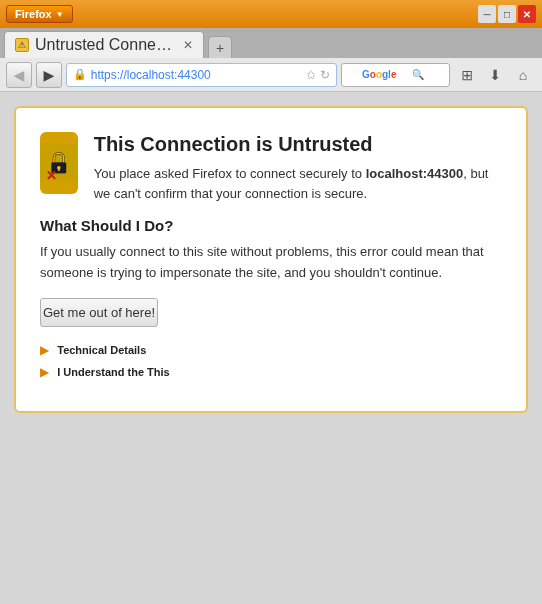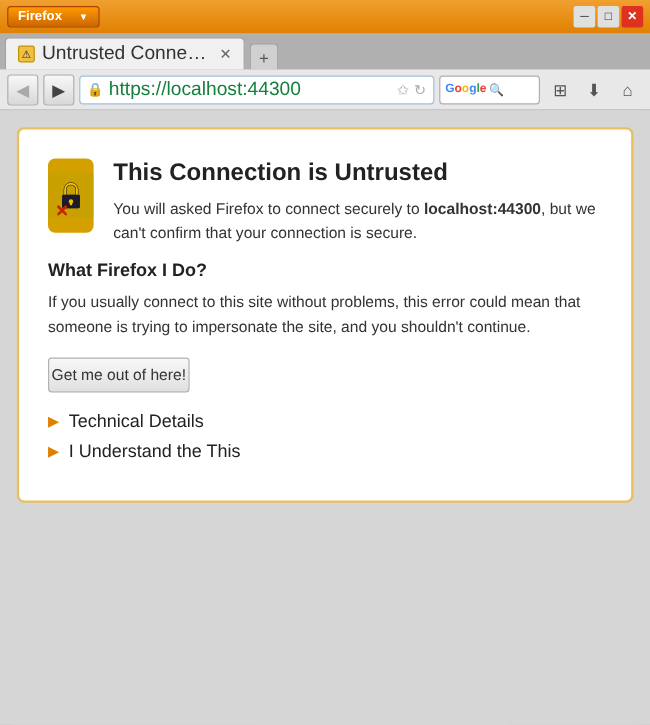--- a/index.html
+++ b/index.html
@@ -35,21 +35,21 @@
     .titlebar-logo {
       background: linear-gradient(to bottom, #ff9900, #cc6600);
       color: white;
       font-size: 11px;
       font-weight: bold;
       padding: 2px 8px;
       border-radius: 3px;
       border: 1px solid #aa4400;
       display: flex;
       align-items: center;
-      gap: 14px;
+      gap: 4px;
     }
 
     .titlebar-logo .arrow {
       font-size: 8px;
     }
 
     .titlebar-spacer { flex: 1; }
 
     .titlebar-controls {
       display: flex;
@@ -184,45 +184,45 @@
       padding: 0 6px;
       gap: 4px;
     }
 
     .address-lock {
       color: #888;
       font-size: 11px;
     }
 
     .address-text {
-      font-size: 16px;
-      color: #15803d;
+      font-size: 12px;
+      color: #3b82f6;
       flex: 1;
     }
 
     .address-star {
       color: #aaa;
       font-size: 12px;
     }
 
     .address-reload {
       color: #aaa;
       font-size: 12px;
     }
 
     .search-bar {
-      width: 84px;
+      width: 109px;
       height: 24px;
       border: 1px solid #b0b0b0;
       border-radius: 3px;
       background: white;
       display: flex;
       align-items: center;
-      padding: 0 4px;
-      gap: 2px;
+      padding: 0 20px;
+      gap: 16px;
     }
 
     .search-logo {
       font-size: 10px;
       font-weight: bold;
     }
 
     .search-logo .g { color: #4285f4; }
     .search-logo .o1 { color: #ea4335; }
     .search-logo .o2 { color: #fbbc05; }
@@ -328,22 +328,22 @@
       gap: 8px;
       cursor: pointer;
     }
 
     .collapsible-arrow {
       color: #e08000;
       font-size: 12px;
     }
 
     .collapsible-label {
-      font-size: 15px;
-      font-weight: normal;
+      font-size: 11px;
+      font-weight: bold;
       color: #222;
     }
 
     
     .warning-icon-container {
       width: 62px;
       height: 62px;
       background: #d4a000;
       border-radius: 6px;
       display: flex;
@@ -425,27 +425,27 @@
             <rect x="29.5" y="39" width="3" height="5" fill="#f0c000"></rect>
 
             <line x1="14" y1="46" x2="24" y2="56" stroke="#cc2200" stroke-width="3.5" stroke-linecap="round"></line>
             <line x1="24" y1="46" x2="14" y2="56" stroke="#cc2200" stroke-width="3.5" stroke-linecap="round"></line>
           </svg>
         </div>
 
         <div>
           <div class="error-title">This Connection is Untrusted</div>
           <div class="error-desc">
-            <span>You will asked Firefox to connect securely to </span><strong>localhost:44300</strong><span>, but we can't confirm that your connection is secure.</span>
+            <span>You place asked Firefox to connect securely to </span><strong>localhost:44300</strong><span>, but we can't confirm that your connection is secure.</span>
           </div>
         </div>
       </div>
 
 
-      <div class="section-title">What Firefox I Do?</div>
+      <div class="section-title">What Should I Do?</div>
 
       <div class="error-body">If you usually connect to this site without problems, this error could mean that someone is trying to impersonate the site, and you shouldn't continue.</div>
 
       <button class="get-me-out-btn">Get me out of here!</button>
 
       <div class="collapsible-section">
         <div class="collapsible-header">
           <span class="collapsible-arrow">▶</span>
           <span class="collapsible-label">Technical Details</span>
         </div>

